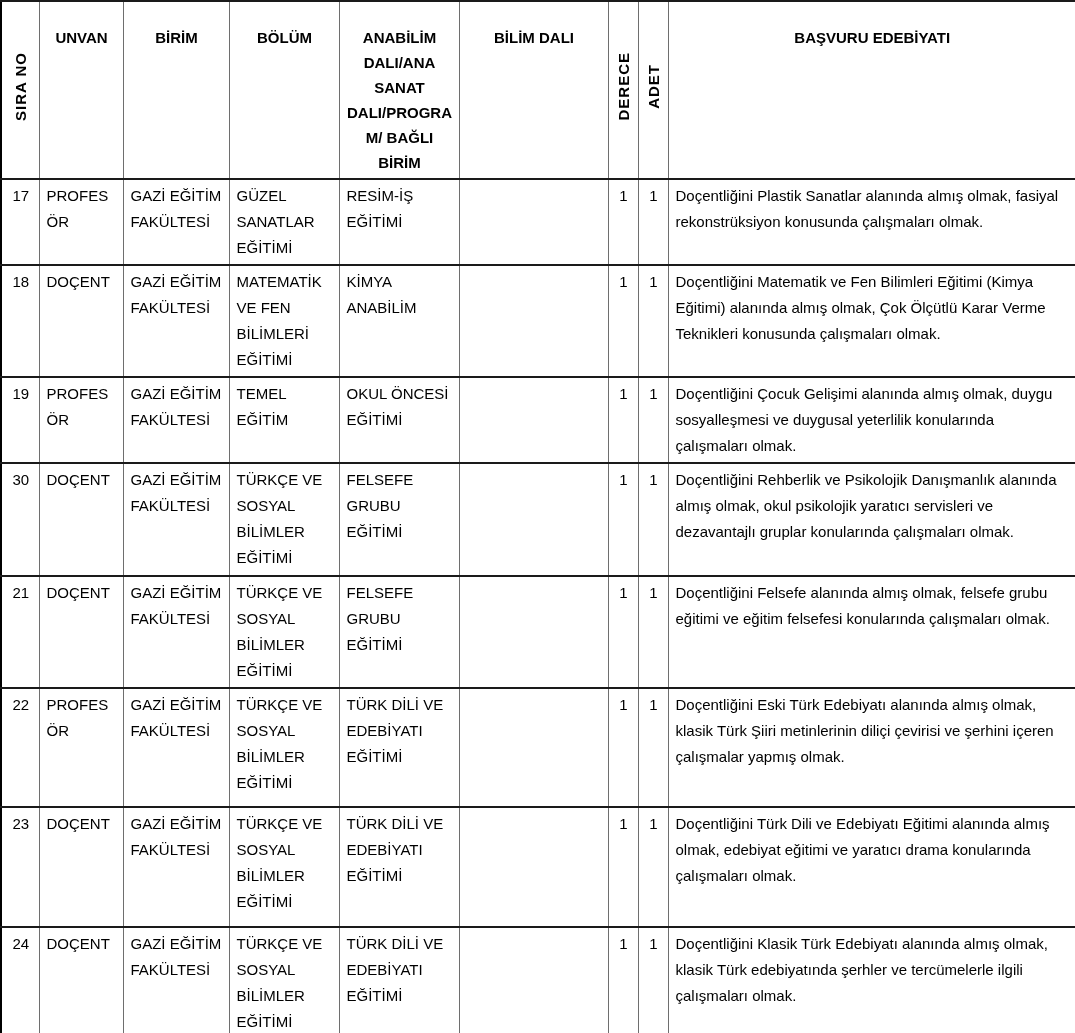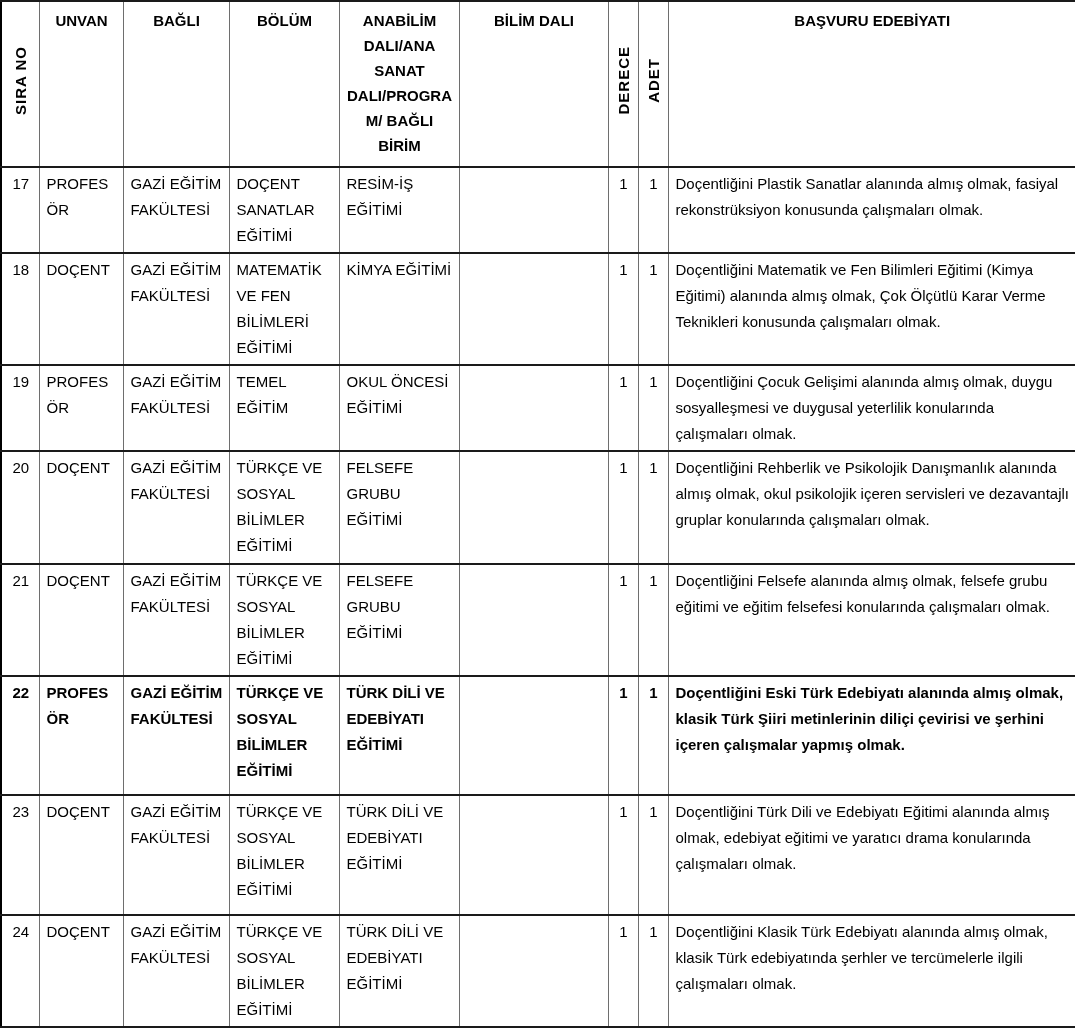--- a/index.html
+++ b/index.html
@@ -31,21 +31,21 @@
     font-size: 15px;
     line-height: 26px;
     overflow: hidden;
     word-wrap: break-word;
   }
   
   table.jobs thead th {
     font-weight: bold;
     text-align: center;
     vertical-align: top;
-    padding-top: 6px;
+    padding-top: 23px;
     line-height: 25px;
   }
   th.rot {
     vertical-align: middle !important;
     text-align: center;
     padding: 0 !important;
   }
   .rot span {
     display: inline-block;
     writing-mode: vertical-rl;
@@ -72,86 +72,86 @@
       <col style="width:120px">
       <col style="width:149px">
       <col style="width:30px">
       <col style="width:30px">
       <col style="width:408px">
     </colgroup>
     <thead>
       <tr style="height:166px;">
         <th class="rot"><span>SIRA NO</span></th>
         <th>UNVAN</th>
-        <th>BAĞLI</th>
+        <th>BİRİM</th>
         <th>BÖLÜM</th>
         <th>ANABİLİM DALI/ANA SANAT DALI/PROGRAM/ BAĞLI BİRİM</th>
         <th>BİLİM DALI</th>
         <th class="rot"><span>DERECE</span></th>
         <th class="rot"><span>ADET</span></th>
         <th>BAŞVURU EDEBİYATI</th>
       </tr>
     </thead>
     <tbody>
         <tr style="height: 72px;">
     <td class="c-sira">17</td>
     <td class="c-unvan">PROFESÖR</td>
     <td class="c-birim">GAZİ EĞİTİM FAKÜLTESİ</td>
-    <td class="c-bolum">DOÇENT SANATLAR EĞİTİMİ</td>
+    <td class="c-bolum">GÜZEL SANATLAR EĞİTİMİ</td>
     <td class="c-anabilim">RESİM-İŞ EĞİTİMİ</td>
     <td class="c-bilim"></td>
     <td class="c-derece">1</td>
     <td class="c-adet">1</td>
     <td class="c-basvuru">Doçentliğini Plastik Sanatlar alanında almış olmak, fasiyal rekonstrüksiyon konusunda çalışmaları olmak.</td>
   </tr>
         <tr style="height: 110px;">
     <td class="c-sira">18</td>
     <td class="c-unvan">DOÇENT</td>
     <td class="c-birim">GAZİ EĞİTİM FAKÜLTESİ</td>
     <td class="c-bolum">MATEMATİK VE FEN BİLİMLERİ EĞİTİMİ</td>
-    <td class="c-anabilim">KİMYA EĞİTİMİ</td>
+    <td class="c-anabilim">KİMYA ANABİLİM</td>
     <td class="c-bilim"></td>
     <td class="c-derece">1</td>
     <td class="c-adet">1</td>
     <td class="c-basvuru">Doçentliğini Matematik ve Fen Bilimleri Eğitimi (Kimya Eğitimi) alanında almış olmak, Çok Ölçütlü Karar Verme Teknikleri konusunda çalışmaları olmak.</td>
   </tr>
         <tr style="height: 84px;">
     <td class="c-sira">19</td>
     <td class="c-unvan">PROFESÖR</td>
     <td class="c-birim">GAZİ EĞİTİM FAKÜLTESİ</td>
     <td class="c-bolum">TEMEL EĞİTİM</td>
     <td class="c-anabilim">OKUL ÖNCESİ EĞİTİMİ</td>
     <td class="c-bilim"></td>
     <td class="c-derece">1</td>
     <td class="c-adet">1</td>
     <td class="c-basvuru">Doçentliğini Çocuk Gelişimi alanında almış olmak,  duygu sosyalleşmesi ve duygusal yeterlilik konularında çalışmaları olmak.</td>
   </tr>
         <tr style="height: 113px;">
-    <td class="c-sira">20</td>
+    <td class="c-sira">30</td>
     <td class="c-unvan">DOÇENT</td>
     <td class="c-birim">GAZİ EĞİTİM FAKÜLTESİ</td>
     <td class="c-bolum">TÜRKÇE VE SOSYAL BİLİMLER EĞİTİMİ</td>
     <td class="c-anabilim">FELSEFE GRUBU EĞİTİMİ</td>
     <td class="c-bilim"></td>
     <td class="c-derece">1</td>
     <td class="c-adet">1</td>
-    <td class="c-basvuru">Doçentliğini Rehberlik ve Psikolojik Danışmanlık alanında almış olmak, okul psikolojik içeren servisleri ve dezavantajlı gruplar konularında çalışmaları olmak.</td>
+    <td class="c-basvuru">Doçentliğini Rehberlik ve Psikolojik Danışmanlık alanında almış olmak, okul psikolojik yaratıcı servisleri ve dezavantajlı gruplar konularında çalışmaları olmak.</td>
   </tr>
         <tr style="height: 106px;">
     <td class="c-sira">21</td>
     <td class="c-unvan">DOÇENT</td>
     <td class="c-birim">GAZİ EĞİTİM FAKÜLTESİ</td>
     <td class="c-bolum">TÜRKÇE VE SOSYAL BİLİMLER EĞİTİMİ</td>
     <td class="c-anabilim">FELSEFE GRUBU EĞİTİMİ</td>
     <td class="c-bilim"></td>
     <td class="c-derece">1</td>
     <td class="c-adet">1</td>
     <td class="c-basvuru">Doçentliğini Felsefe alanında almış olmak, felsefe grubu eğitimi ve eğitim felsefesi konularında çalışmaları olmak.</td>
   </tr>
-        <tr style="height: 119px; font-weight: bold;">
+        <tr style="height: 119px;">
     <td class="c-sira">22</td>
     <td class="c-unvan">PROFESÖR</td>
     <td class="c-birim">GAZİ EĞİTİM FAKÜLTESİ</td>
     <td class="c-bolum">TÜRKÇE VE SOSYAL BİLİMLER EĞİTİMİ</td>
     <td class="c-anabilim">TÜRK DİLİ VE EDEBİYATI EĞİTİMİ</td>
     <td class="c-bilim"></td>
     <td class="c-derece">1</td>
     <td class="c-adet">1</td>
     <td class="c-basvuru">Doçentliğini Eski Türk Edebiyatı alanında almış olmak, klasik Türk Şiiri metinlerinin diliçi çevirisi ve şerhini içeren çalışmalar yapmış olmak.</td>
   </tr>

